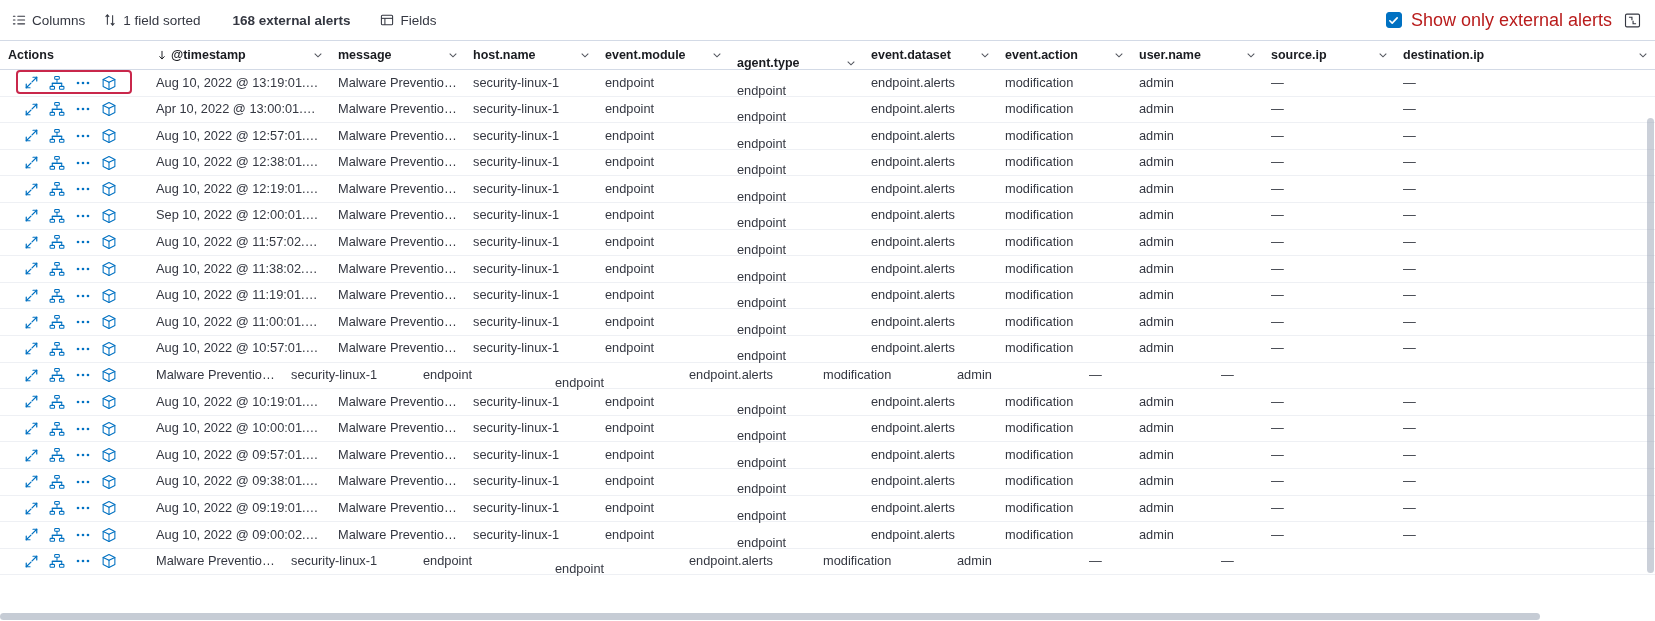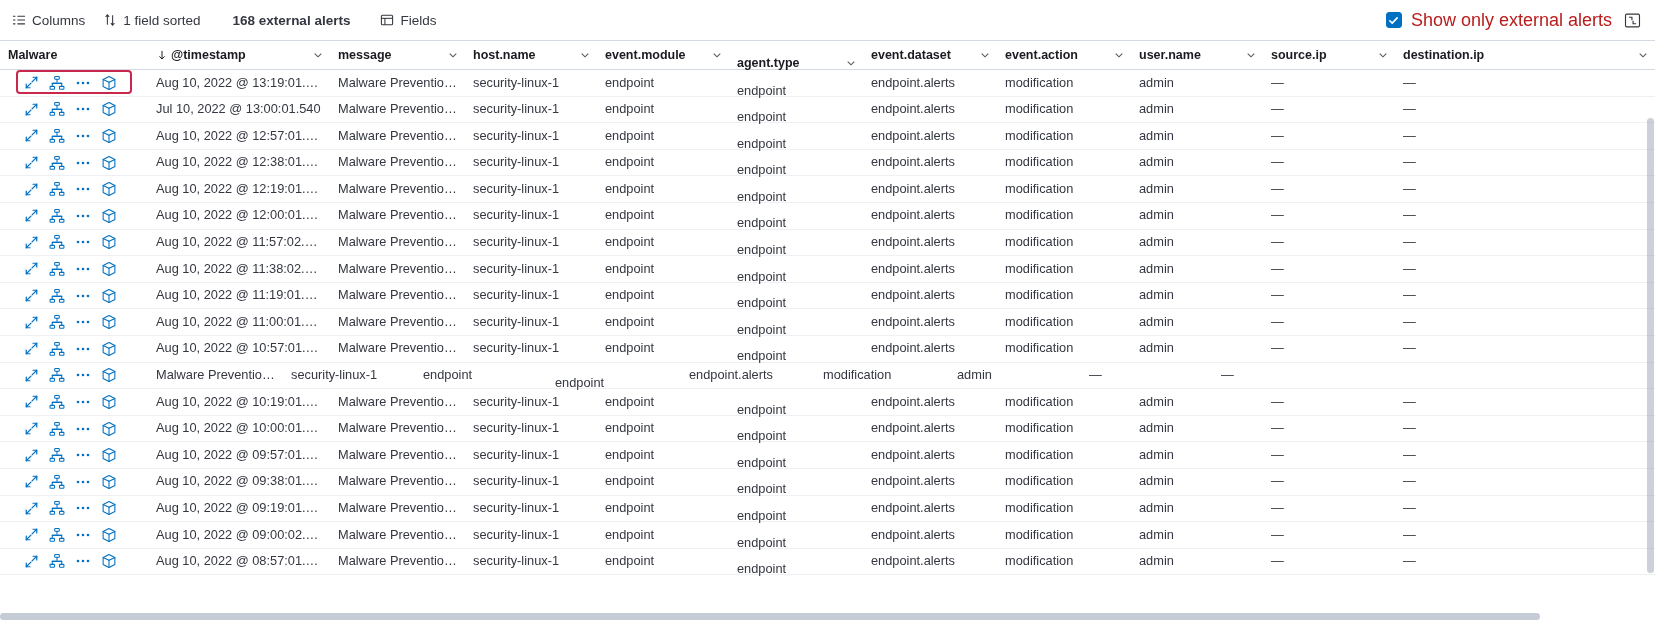--- a/index.html
+++ b/index.html
@@ -210,21 +210,21 @@
           <path d="M12.8 12.4H9.6V9.2"></path>
         </svg>
       </span>
     </div>
   </div>
 
   <div class="grid">
 
     <div class="hrow">
       <div class="hcell c-actions">
-        <span class="htext">Malware</span>
+        <span class="htext">Actions</span>
       </div>
 
       <div class="hcell c-ts">
         <span class="sortic">
           <svg class="ic" width="12" height="12" viewBox="0 0 16 16" fill="none" stroke="#1a1c21" stroke-width="1.3">
             <path d="M8 2.6v10.6"></path>
               <path d="M4.6 9.8L8 13.4l3.4-3.6"></path>
           </svg>
         </span>
         <span class="htext">@timestamp</span>
@@ -393,21 +393,21 @@
               </svg>
             </span>
             <span class="act-btn">
               <svg width="16" height="16" viewBox="0 0 18 18" fill="none" stroke="#0071c2" stroke-width="1.2" stroke-linecap="round" stroke-linejoin="round">
                 <path d="M9 1.8l6.6 3.2v8L9 16.2 2.4 13V5z"></path>
                 <path d="M2.4 5L9 8.2l6.6-3.2"></path>
                 <path d="M9 8.2v8"></path>
               </svg>
             </span>
           </div>
-          <div class="cell c-ts dim">Jul 10, 2022 @ 13:00:01.540</div>
+          <div class="cell c-ts dim">Apr 10, 2022 @ 13:00:01.540</div>
           <div class="cell c-msg dim">Malware Prevention ...</div>
           <div class="cell c-host dim">security-linux-1</div>
           <div class="cell c-module dim">endpoint</div>
           <div class="cell c-agent dim">endpoint</div>
           <div class="cell c-dataset dim">endpoint.alerts</div>
           <div class="cell c-action dim">modification</div>
           <div class="cell c-user dim">admin</div>
           <div class="cell c-srcip dim">—</div>
           <div class="cell c-dstip dim">—</div>
         </div>
@@ -577,21 +577,21 @@
               </svg>
             </span>
             <span class="act-btn">
               <svg width="16" height="16" viewBox="0 0 18 18" fill="none" stroke="#0071c2" stroke-width="1.2" stroke-linecap="round" stroke-linejoin="round">
                 <path d="M9 1.8l6.6 3.2v8L9 16.2 2.4 13V5z"></path>
                 <path d="M2.4 5L9 8.2l6.6-3.2"></path>
                 <path d="M9 8.2v8"></path>
               </svg>
             </span>
           </div>
-          <div class="cell c-ts dim">Aug 10, 2022 @ 12:00:01.185</div>
+          <div class="cell c-ts dim">Sep 10, 2022 @ 12:00:01.185</div>
           <div class="cell c-msg dim">Malware Prevention ...</div>
           <div class="cell c-host dim">security-linux-1</div>
           <div class="cell c-module dim">endpoint</div>
           <div class="cell c-agent dim">endpoint</div>
           <div class="cell c-dataset dim">endpoint.alerts</div>
           <div class="cell c-action dim">modification</div>
           <div class="cell c-user dim">admin</div>
           <div class="cell c-srcip dim">—</div>
           <div class="cell c-dstip dim">—</div>
         </div>
@@ -1174,21 +1174,20 @@
               </svg>
             </span>
             <span class="act-btn">
               <svg width="16" height="16" viewBox="0 0 18 18" fill="none" stroke="#0071c2" stroke-width="1.2" stroke-linecap="round" stroke-linejoin="round">
                 <path d="M9 1.8l6.6 3.2v8L9 16.2 2.4 13V5z"></path>
                 <path d="M2.4 5L9 8.2l6.6-3.2"></path>
                 <path d="M9 8.2v8"></path>
               </svg>
             </span>
           </div>
-          <div class="cell c-ts dim">Aug 10, 2022 @ 08:57:01.959</div>
           <div class="cell c-msg dim">Malware Prevention ...</div>
           <div class="cell c-host dim">security-linux-1</div>
           <div class="cell c-module dim">endpoint</div>
           <div class="cell c-agent dim">endpoint</div>
           <div class="cell c-dataset dim">endpoint.alerts</div>
           <div class="cell c-action dim">modification</div>
           <div class="cell c-user dim">admin</div>
           <div class="cell c-srcip dim">—</div>
           <div class="cell c-dstip dim">—</div>
         </div>

